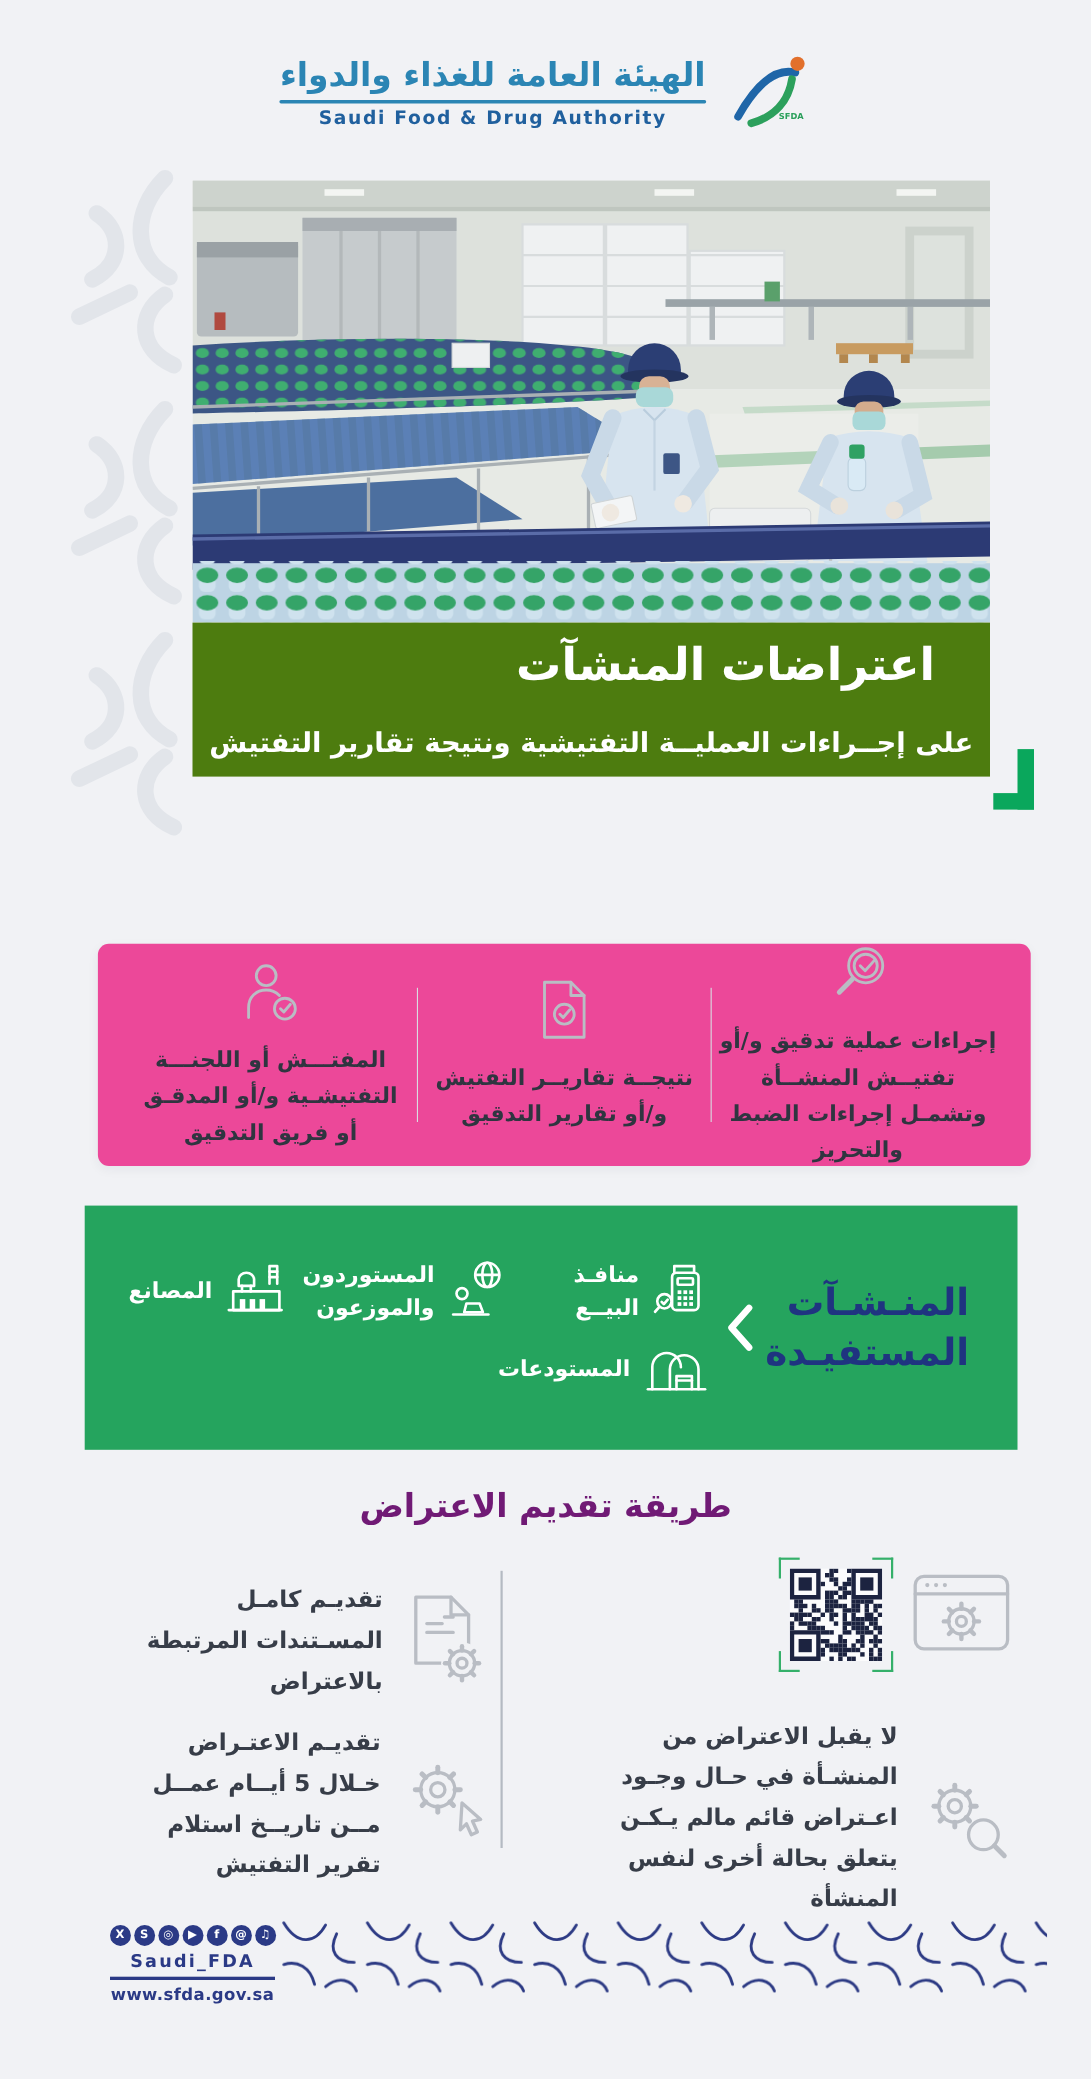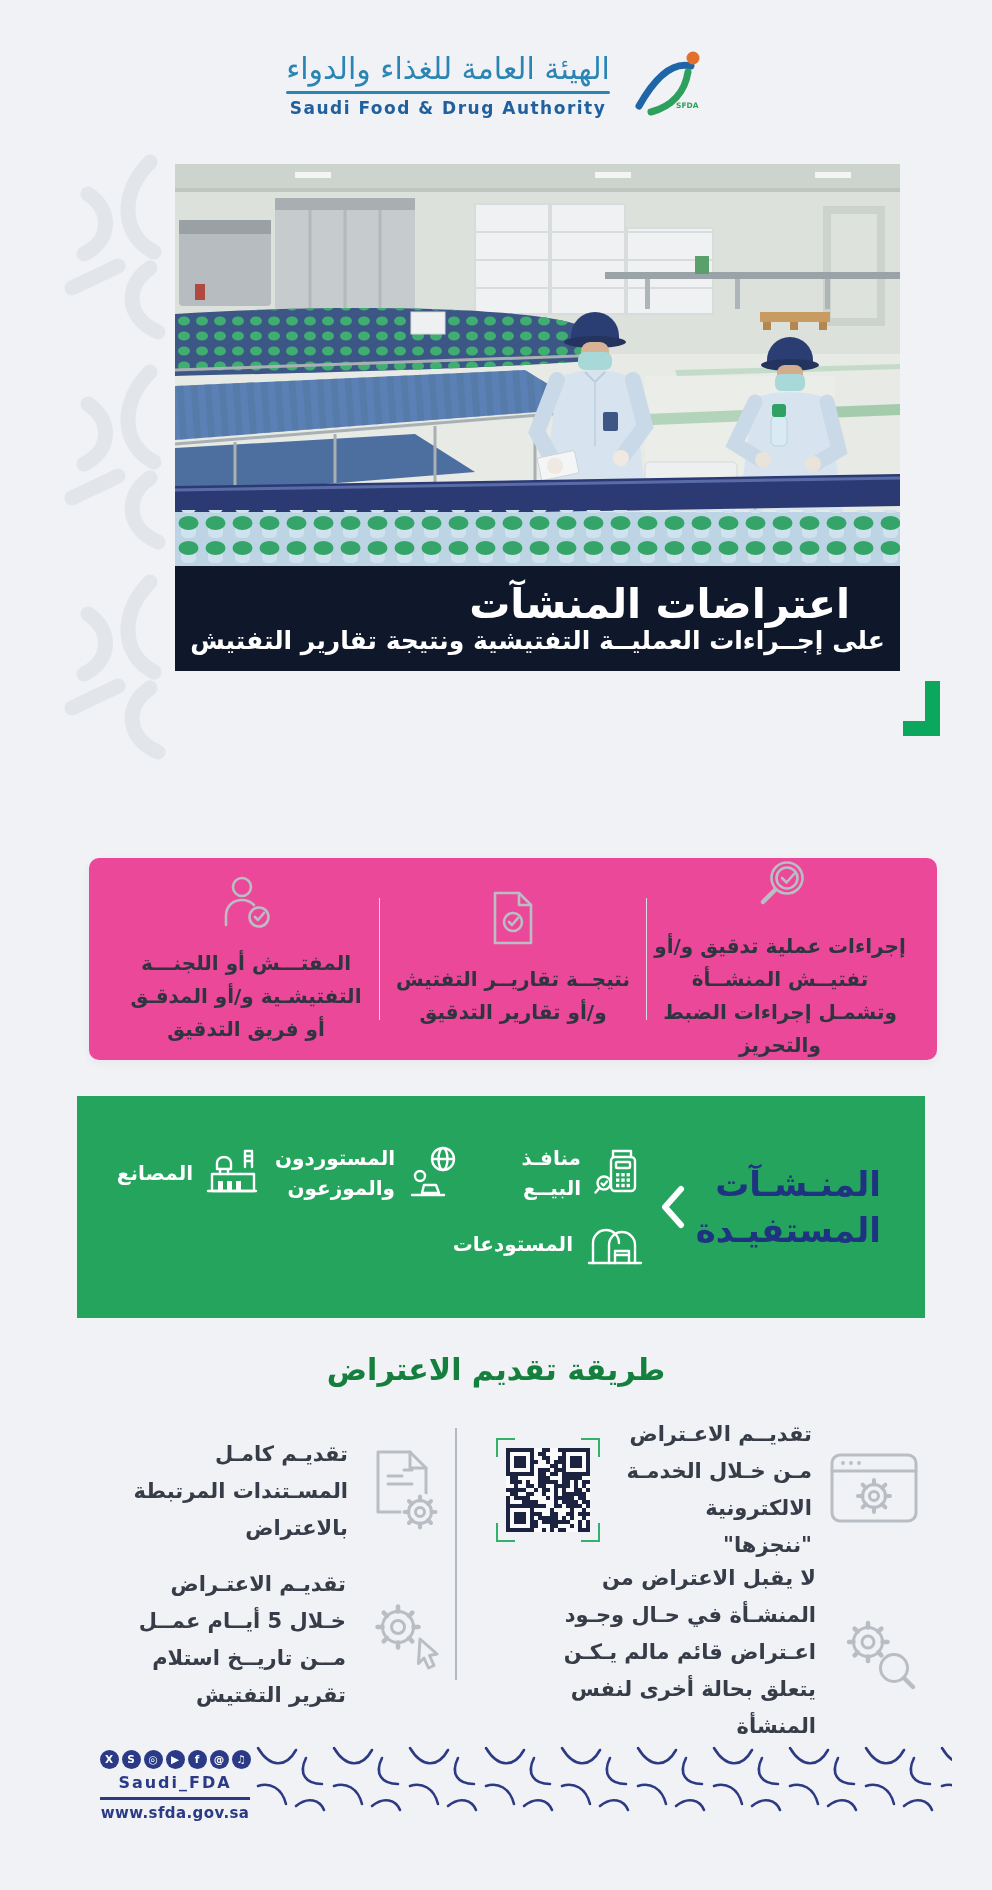--- a/index.html
+++ b/index.html
@@ -2,34 +2,34 @@
 <html lang="ar"><head>
 <meta charset="utf-8">
 <style>
   html,body{margin:0;padding:0;background:#e9eaee;}
   .page{position:relative;width:992px;height:1890px;margin:0 auto;background:#f1f2f5;
         font-family:"DejaVu Sans",sans-serif;overflow:hidden;}
 
   
   .brand{position:absolute;top:48px;left:0;right:0;display:flex;justify-content:center;align-items:center;gap:20px;}
   .brand-text{text-align:center;}
-  .brand-ar{font-size:30px;font-weight:400;color:#2b85b4;}
+  .brand-ar{font-size:30px;font-weight:700;color:#2b85b4;}
   .brand-rule{height:3px;background:#2b85b4;margin:5px 0 4px;border-radius:2px;}
   .brand-en{font-size:17px;font-weight:700;color:#20609e;letter-spacing:1.5px;}
   .brand-mark{width:76px;height:72px;}
 
   
   .side-pattern{position:absolute;left:54px;top:148px;width:116px;height:650px;}
 
   
   .photo{position:absolute;left:175px;top:164px;width:725px;height:402px;margin:0;}
   .photo svg{display:block;width:100%;height:100%;}
 
   
-  .banner{position:absolute;left:175px;top:566px;width:725px;height:105px;background:#0f172a;color:#fff;text-decoration:underline;}
+  .banner{position:absolute;left:175px;top:566px;width:725px;height:140px;background:#4d7c0f;color:#fff;text-decoration:underline;}
   .banner-title{position:absolute;top:14px;right:50px;font-size:41px;font-weight:700;}
   .banner-subtitle{position:absolute;bottom:16px;left:0;right:0;text-align:center;font-size:25px;font-weight:700;}
   .corner-bracket{position:absolute;left:903px;top:681px;width:22px;height:40px;
                   border-right:15px solid #0aa75c;border-bottom:15px solid #0aa75c;}
 
   
   .intro{position:absolute;left:60px;right:60px;top:750px;text-align:center;color:#232a3a;
          font-size:27px;font-weight:700;line-height:47px;}
 
   
@@ -45,21 +45,21 @@
                  display:flex;align-items:center;padding:0 44px 0 28px;box-sizing:border-box;color:#fff;}
   .ben-heading{width:180px;text-align:right;color:#1f3480;font-size:34px;font-weight:800;line-height:46px;flex:none;}
   .ben-chevron{width:58px;display:flex;justify-content:center;flex:none;}
   .ben-grid{flex:1;display:grid;grid-template-columns:168px 188px 1fr;column-gap:8px;row-gap:28px;align-items:center;gap:14px;}
   .ben-item{display:flex;align-items:center;gap:12px;}
   .ben-item svg{flex:none;}
   .ben-item .lbl{font-size:20px;font-weight:700;line-height:30px;text-align:right;}
   .ben-item.tall{grid-row:1 / span 2;align-self:start;margin-top:10px;}
 
   
-  .method-title{position:absolute;left:0;right:0;top:1352px;text-align:center;color:#15803d;
+  .method-title{position:absolute;left:0;right:0;top:1352px;text-align:center;color:#701a75;
                 font-size:30px;font-weight:800;margin:0;}
   .method-divider{position:absolute;left:455px;top:1428px;width:2px;height:252px;background:#b4bac2;}
   .mi{position:absolute;display:flex;align-items:center;gap:16px;}
   .mi p{margin:0;font-size:21px;font-weight:700;color:#373d48;line-height:37px;text-align:right;}
   .mi .micon{flex:none;}
   .mi-tr{left:478px;top:1416px;width:442px;}
   .mi-tr p{width:196px;}
   .mi-tl{left:86px;top:1436px;width:362px;}
   .mi-tl p{width:232px;}
   .mi-br{left:478px;top:1560px;width:442px;}
@@ -382,21 +382,20 @@
             <path d="M54.2 53.2 l3.2 3.2"></path>
             <path d="M46 56.5 v4.5"></path>
             <path d="M37.8 53.2 l-3.2 3.2"></path>
           <path d="M34.5 45 h-4.5"></path>
             <path d="M37.8 36.8 l-3.2-3.2"></path>
             <path d="M46 33.5 v-4.5"></path>
             <path d="M54.2 36.8 l3.2-3.2"></path>
         </g>
       </svg>
     </span>
-    <p>تقديــم الاعـتراض مـن خـلال الخدمـة الالكترونية "ننجزها"</p>
     <div class="qr-wrap">
       <div class="qc tl"></div>
       <div class="qc tr"></div>
       <div class="qc bl"></div>
       <div class="qc br"></div>
       <svg id="qr-svg" viewBox="0 0 84 84">
           <g fill="#1c2340">
             <rect x="36" y="0" width="4" height="4"></rect>
             <rect x="40" y="0" width="4" height="4"></rect>
             <rect x="52" y="0" width="4" height="4"></rect>

